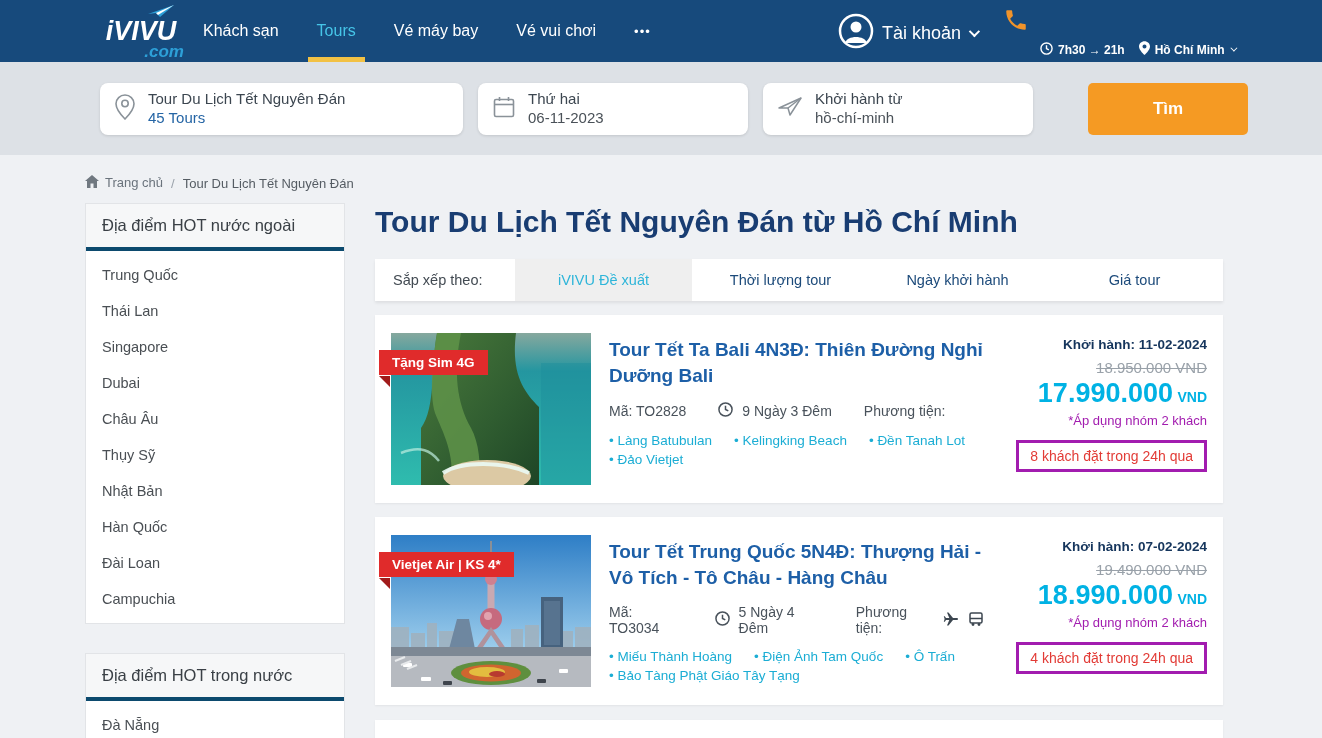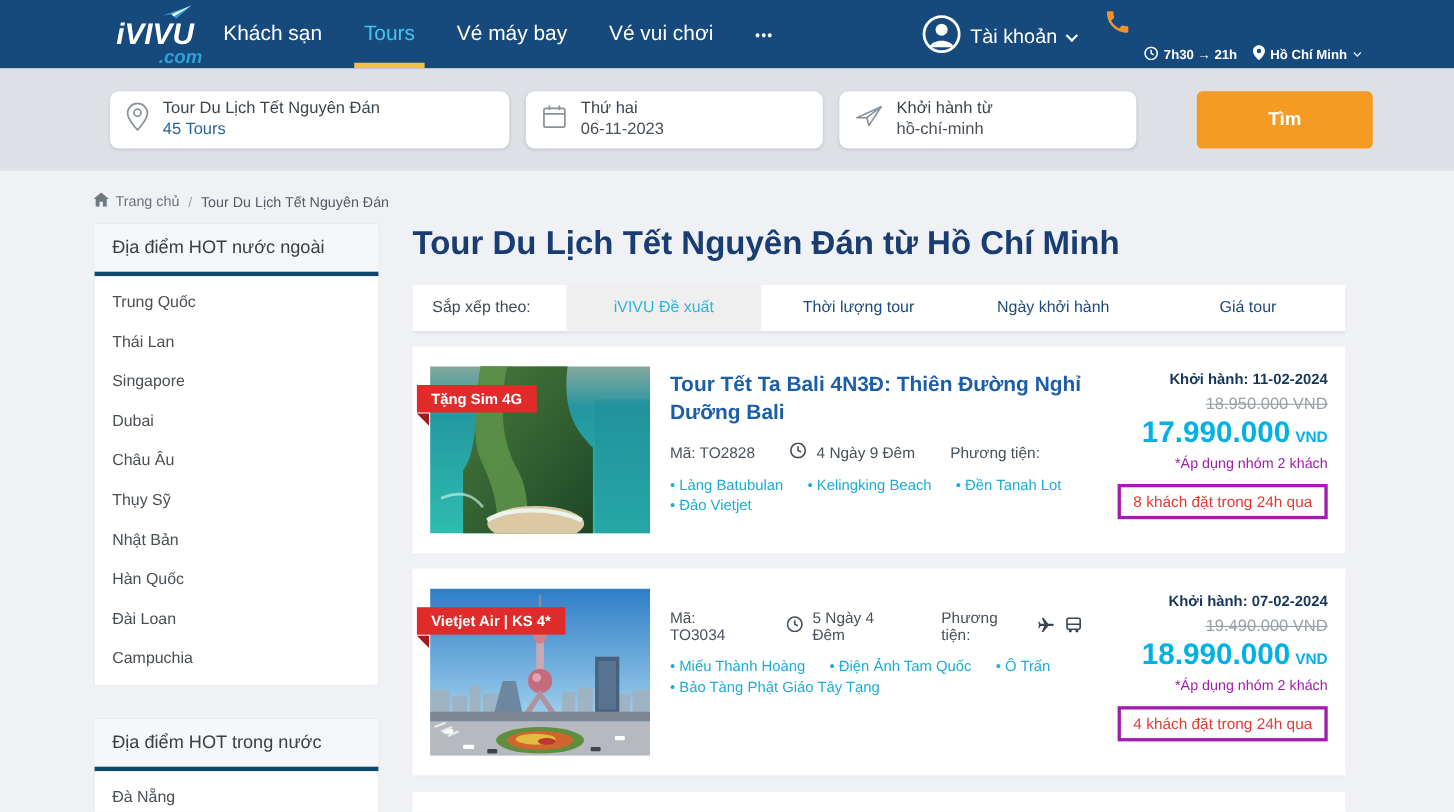--- a/index.html
+++ b/index.html
@@ -6,21 +6,21 @@
   html,body { width:1322px; height:738px; overflow:hidden; }
   body { font-family:"Liberation Sans", sans-serif; background:#eff1f4; position:relative; }
 
   
   .navbar { position:relative; height:62px; background:#174a7c; width:100%; }
   .logo { position:absolute; left:98px; top:4px; width:86px; text-align:center; cursor:pointer;font-style:italic; }
   .logo .plane-svg { position:absolute; right:8px; top:0px; }
   .logo .logo-main { display:block; color:#fff; font-weight:bold; font-size:27px; letter-spacing:0px; line-height:1; margin-top:14px; }
   .logo .logo-suffix { display:block; color:#2da0d8; font-weight:bold; font-size:17px; line-height:1; text-align:right; margin-top:-2px; }
   .nav-menu { position:absolute; left:203px; top:0; height:62px; display:flex; align-items:center; gap:38px; list-style:none; }
-  .nav-item { color:#fff; font-size:19px; cursor:pointer; height:62px; display:flex; align-items:center; }
+  .nav-item { color:#fff; font-size:16px; cursor:pointer; height:62px; display:flex; align-items:center; }
   .nav-item.active { color:#46c5e8; box-shadow:inset 0 -5px 0 #f2c144; padding:0 9px; margin:0 -9px; }
   .nav-item.more { font-size:13px; letter-spacing:1px; }
   .account { position:absolute; left:838px; top:13px; display:flex; align-items:center; gap:8px; cursor:pointer; }
   .account-label { color:#fff; font-size:18px; }
   .phone-btn { position:absolute; left:1003px; top:7px; cursor:pointer; }
   .nav-info { position:absolute; left:1040px; top:41px; display:flex; align-items:center; gap:5px; color:#fff; font-size:12px; font-weight:bold; }
   .nav-info .sep { width:4px; }
   .chev { display:inline-block; width:8px; height:8px; border-right:2px solid #fff; border-bottom:2px solid #fff; transform:rotate(45deg) translateY(-2px); }
   .chev.small { width:5px; height:5px; border-width:1.5px; }
 
@@ -268,21 +268,21 @@
         <div class="tour-title">Tour Tết Ta Bali 4N3Đ: Thiên Đường Nghỉ Dưỡng Bali</div>
         <div class="tour-meta">
           <span><span>Mã:</span> <span>TO2828</span></span>
           <span class="meta-gap"></span>
           <span class="ic">
             <svg width="15" height="15" viewBox="0 0 16 16">
                 <circle cx="8" cy="8" r="7" fill="none" stroke="#49525b" stroke-width="1.6"></circle>
                 <path d="M8 4 V8 L11 9.5" fill="none" stroke="#49525b" stroke-width="1.6"></path>
               </svg>
           </span>
-          <span>4 Ngày 9 Đêm</span>
+          <span>9 Ngày 3 Đêm</span>
           <span class="meta-gap"></span>
           <span>Phương tiện:</span>
         </div>
         <div class="highlights">
           <span class="hl">Làng Batubulan</span>
           <span class="hl">Kelingking Beach</span>
           <span class="hl">Đền Tanah Lot</span>
           <span class="hl">Đảo Vietjet</span>
         </div>
       </div>
@@ -345,20 +345,21 @@
           <g stroke="#e8eaec" stroke-width="2">
               <line x1="4" y1="126" x2="14" y2="122"></line>
               <line x1="10" y1="130" x2="20" y2="126"></line>
               <line x1="16" y1="134" x2="26" y2="130"></line>
             </g>
         </svg>
         <div class="ribbon">Vietjet Air | KS 4*</div>
         <div class="ribbon-fold"></div>
       </div>
       <div class="tour-body">
+        <div class="tour-title">Tour Tết Trung Quốc 5N4Đ: Thượng Hải - Vô Tích - Tô Châu - Hàng Châu</div>
         <div class="tour-meta">
           <span><span>Mã:</span> <span>TO3034</span></span>
           <span class="meta-gap"></span>
           <span class="ic">
             <svg width="15" height="15" viewBox="0 0 16 16">
                 <circle cx="8" cy="8" r="7" fill="none" stroke="#49525b" stroke-width="1.6"></circle>
                 <path d="M8 4 V8 L11 9.5" fill="none" stroke="#49525b" stroke-width="1.6"></path>
               </svg>
           </span>
           <span>5 Ngày 4 Đêm</span>

